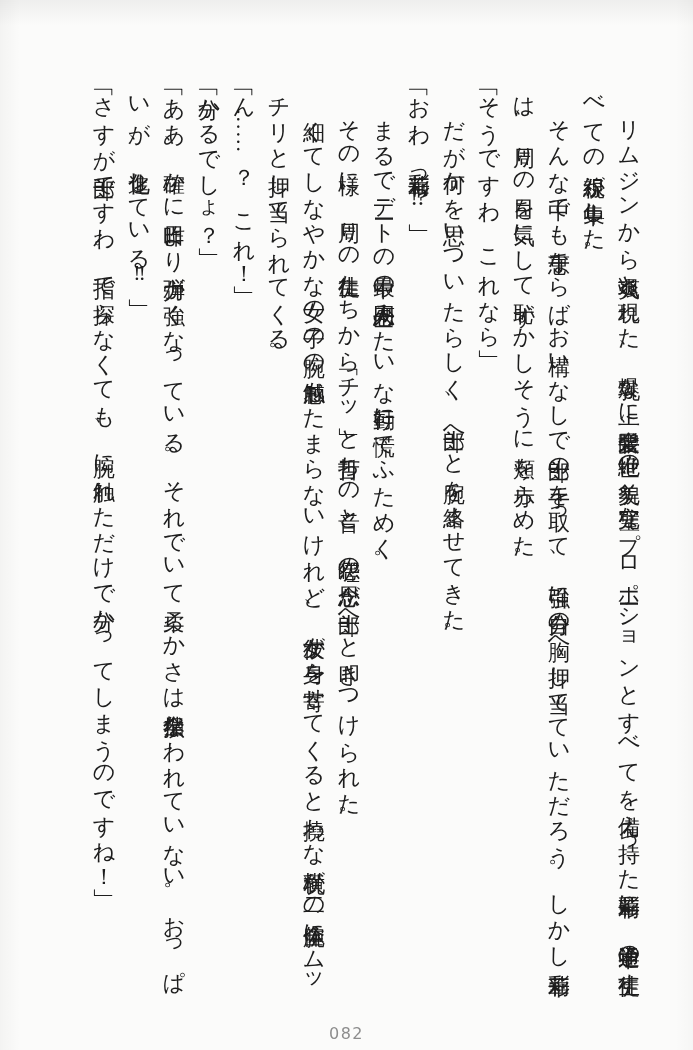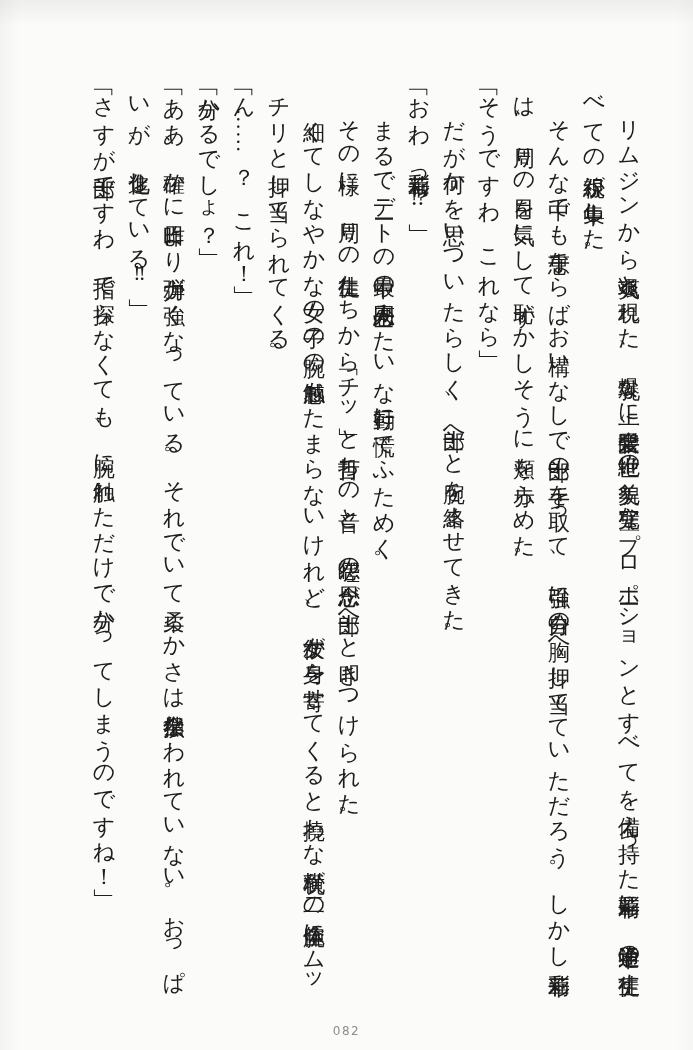--- a/index.html
+++ b/index.html
@@ -45,21 +45,21 @@
   .vtext p.indent {
     text-indent: 23px;        
   }
   .page-number {
     position: absolute;
     top: 1024px;
     left: 0;
     width: 100%;
     text-align: center;
     font-family: "DejaVu Sans", "Liberation Sans", sans-serif;
-    font-size: 12px;
+    font-size: 16px;
     letter-spacing: 1.5px;
     color: #8d8d8d;
   }
 </style>
 </head>
 <body>
 
 <div class="book-page">
 
   <div class="vtext">

